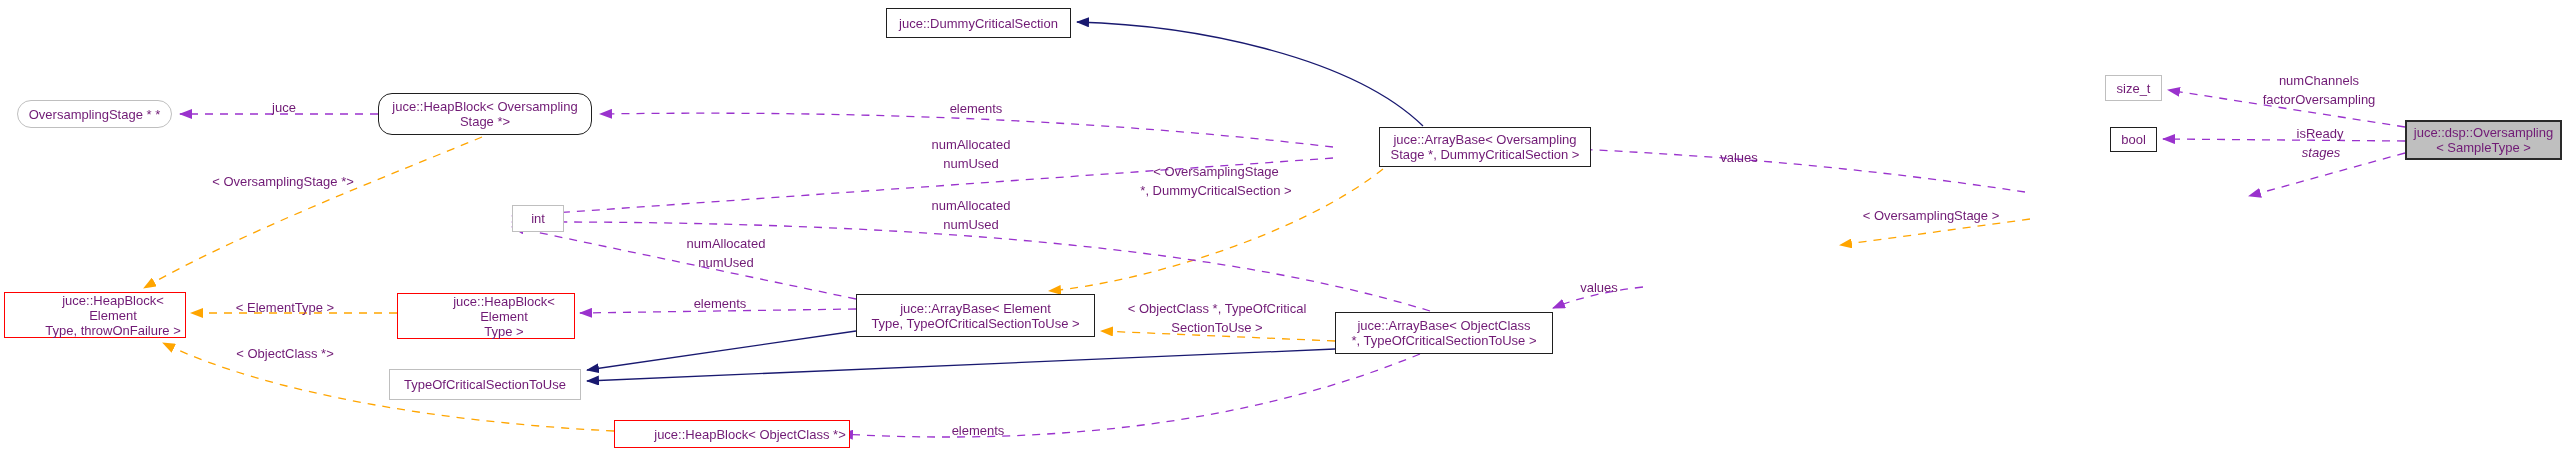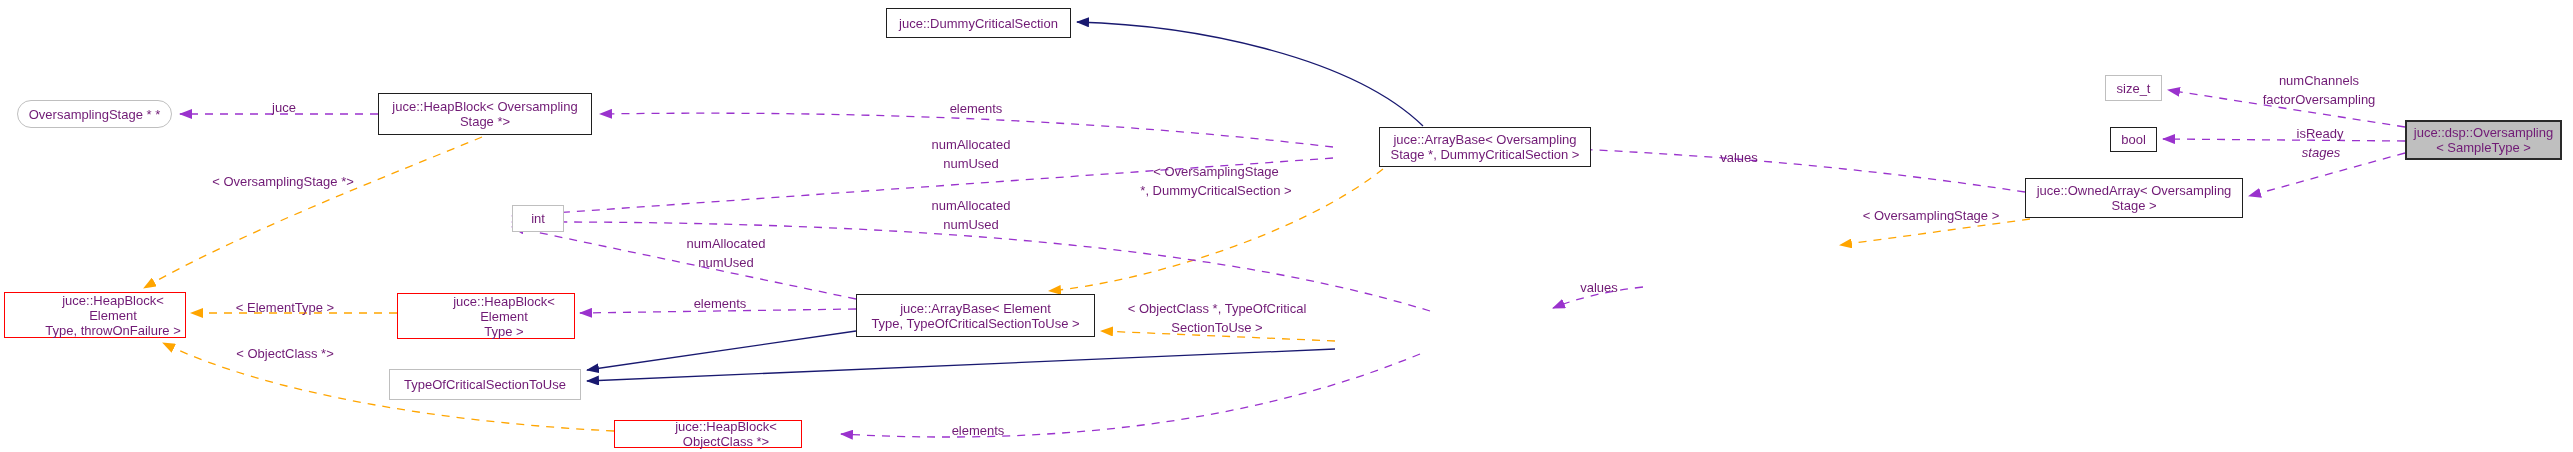--- a/index.html
+++ b/index.html
@@ -59,45 +59,45 @@
     <path class="edge-usage" d="M 1643,287 Q 1590,293 1553,308" marker-end="url(#arr-usage)"></path>
     <path class="edge-usage" d="M 2405,127 L 2168,90" marker-end="url(#arr-usage)"></path>
     <path class="edge-usage" d="M 2405,141 L 2163,139" marker-end="url(#arr-usage)"></path>
     <path class="edge-usage" d="M 2405,153 L 2249,196" marker-end="url(#arr-usage)"></path>
   </svg>
 
   <div class="node n-black" style="left:886px;top:8px;width:185px;height:30px;">juce::DummyCriticalSection</div>
 
   <div class="node n-gray" style="left:17px;top:100px;width:155px;height:28px;border-radius:14px;">OversamplingStage * *</div>
 
-  <div class="node n-black" style="left:378px;top:93px;width:214px;height:42px;">juce::HeapBlock&lt; Oversampling
+  <div class="node n-black" style="left:378px;top:93px;width:214px;height:42px;border-radius:14px;">juce::HeapBlock&lt; Oversampling
 Stage *&gt;</div>
 
   <div class="node n-gray" style="left:464px;top:205px;width:52px;height:27px;margin-left:48px;">int</div>
 
   <div class="node n-red" style="left:4px;top:292px;width:182px;height:46px;">juce::HeapBlock&lt; Element
 Type, throwOnFailure &gt;</div>
 
   <div class="node n-red" style="left:397px;top:293px;width:178px;height:46px;">juce::HeapBlock&lt; Element
 Type &gt;</div>
 
   <div class="node n-black" style="left:856px;top:294px;width:239px;height:43px;">juce::ArrayBase&lt; Element
 Type, TypeOfCriticalSectionToUse &gt;</div>
 
   <div class="node n-gray" style="left:389px;top:369px;width:192px;height:31px;">TypeOfCriticalSectionToUse</div>
 
-  <div class="node n-red" style="left:614px;top:420px;width:188px;height:28px;">juce::HeapBlock&lt; ObjectClass *&gt;</div>
+  <div class="node n-red" style="left:614px;top:420px;width:236px;height:28px;">juce::HeapBlock&lt; ObjectClass *&gt;</div>
 
   <div class="node n-black" style="left:1333px;top:127px;width:212px;height:40px;margin-left:46px;">juce::ArrayBase&lt; Oversampling
 Stage *, DummyCriticalSection &gt;</div>
 
+  <div class="node n-black" style="left:1335px;top:312px;width:218px;height:42px;">juce::ArrayBase&lt; ObjectClass
+*, TypeOfCriticalSectionToUse &gt;</div>
 
 
-  <div class="node n-black" style="left:2025px;top:178px;width:218px;height:40px;">juce::OwnedArray&lt; Oversampling
-Stage &gt;</div>
 
   <div class="node n-gray" style="left:2105px;top:75px;width:57px;height:26px;">size_t</div>
 
   <div class="node n-black" style="left:2110px;top:127px;width:47px;height:25px;">bool</div>
 
   <div class="node n-main" style="left:2405px;top:120px;width:157px;height:40px;">juce::dsp::Oversampling
 &lt; SampleType &gt;</div>
 
   <div class="elabel" style="left:284px;top:107px;">juce</div>
   <div class="elabel" style="left:976px;top:108px;">elements</div>

